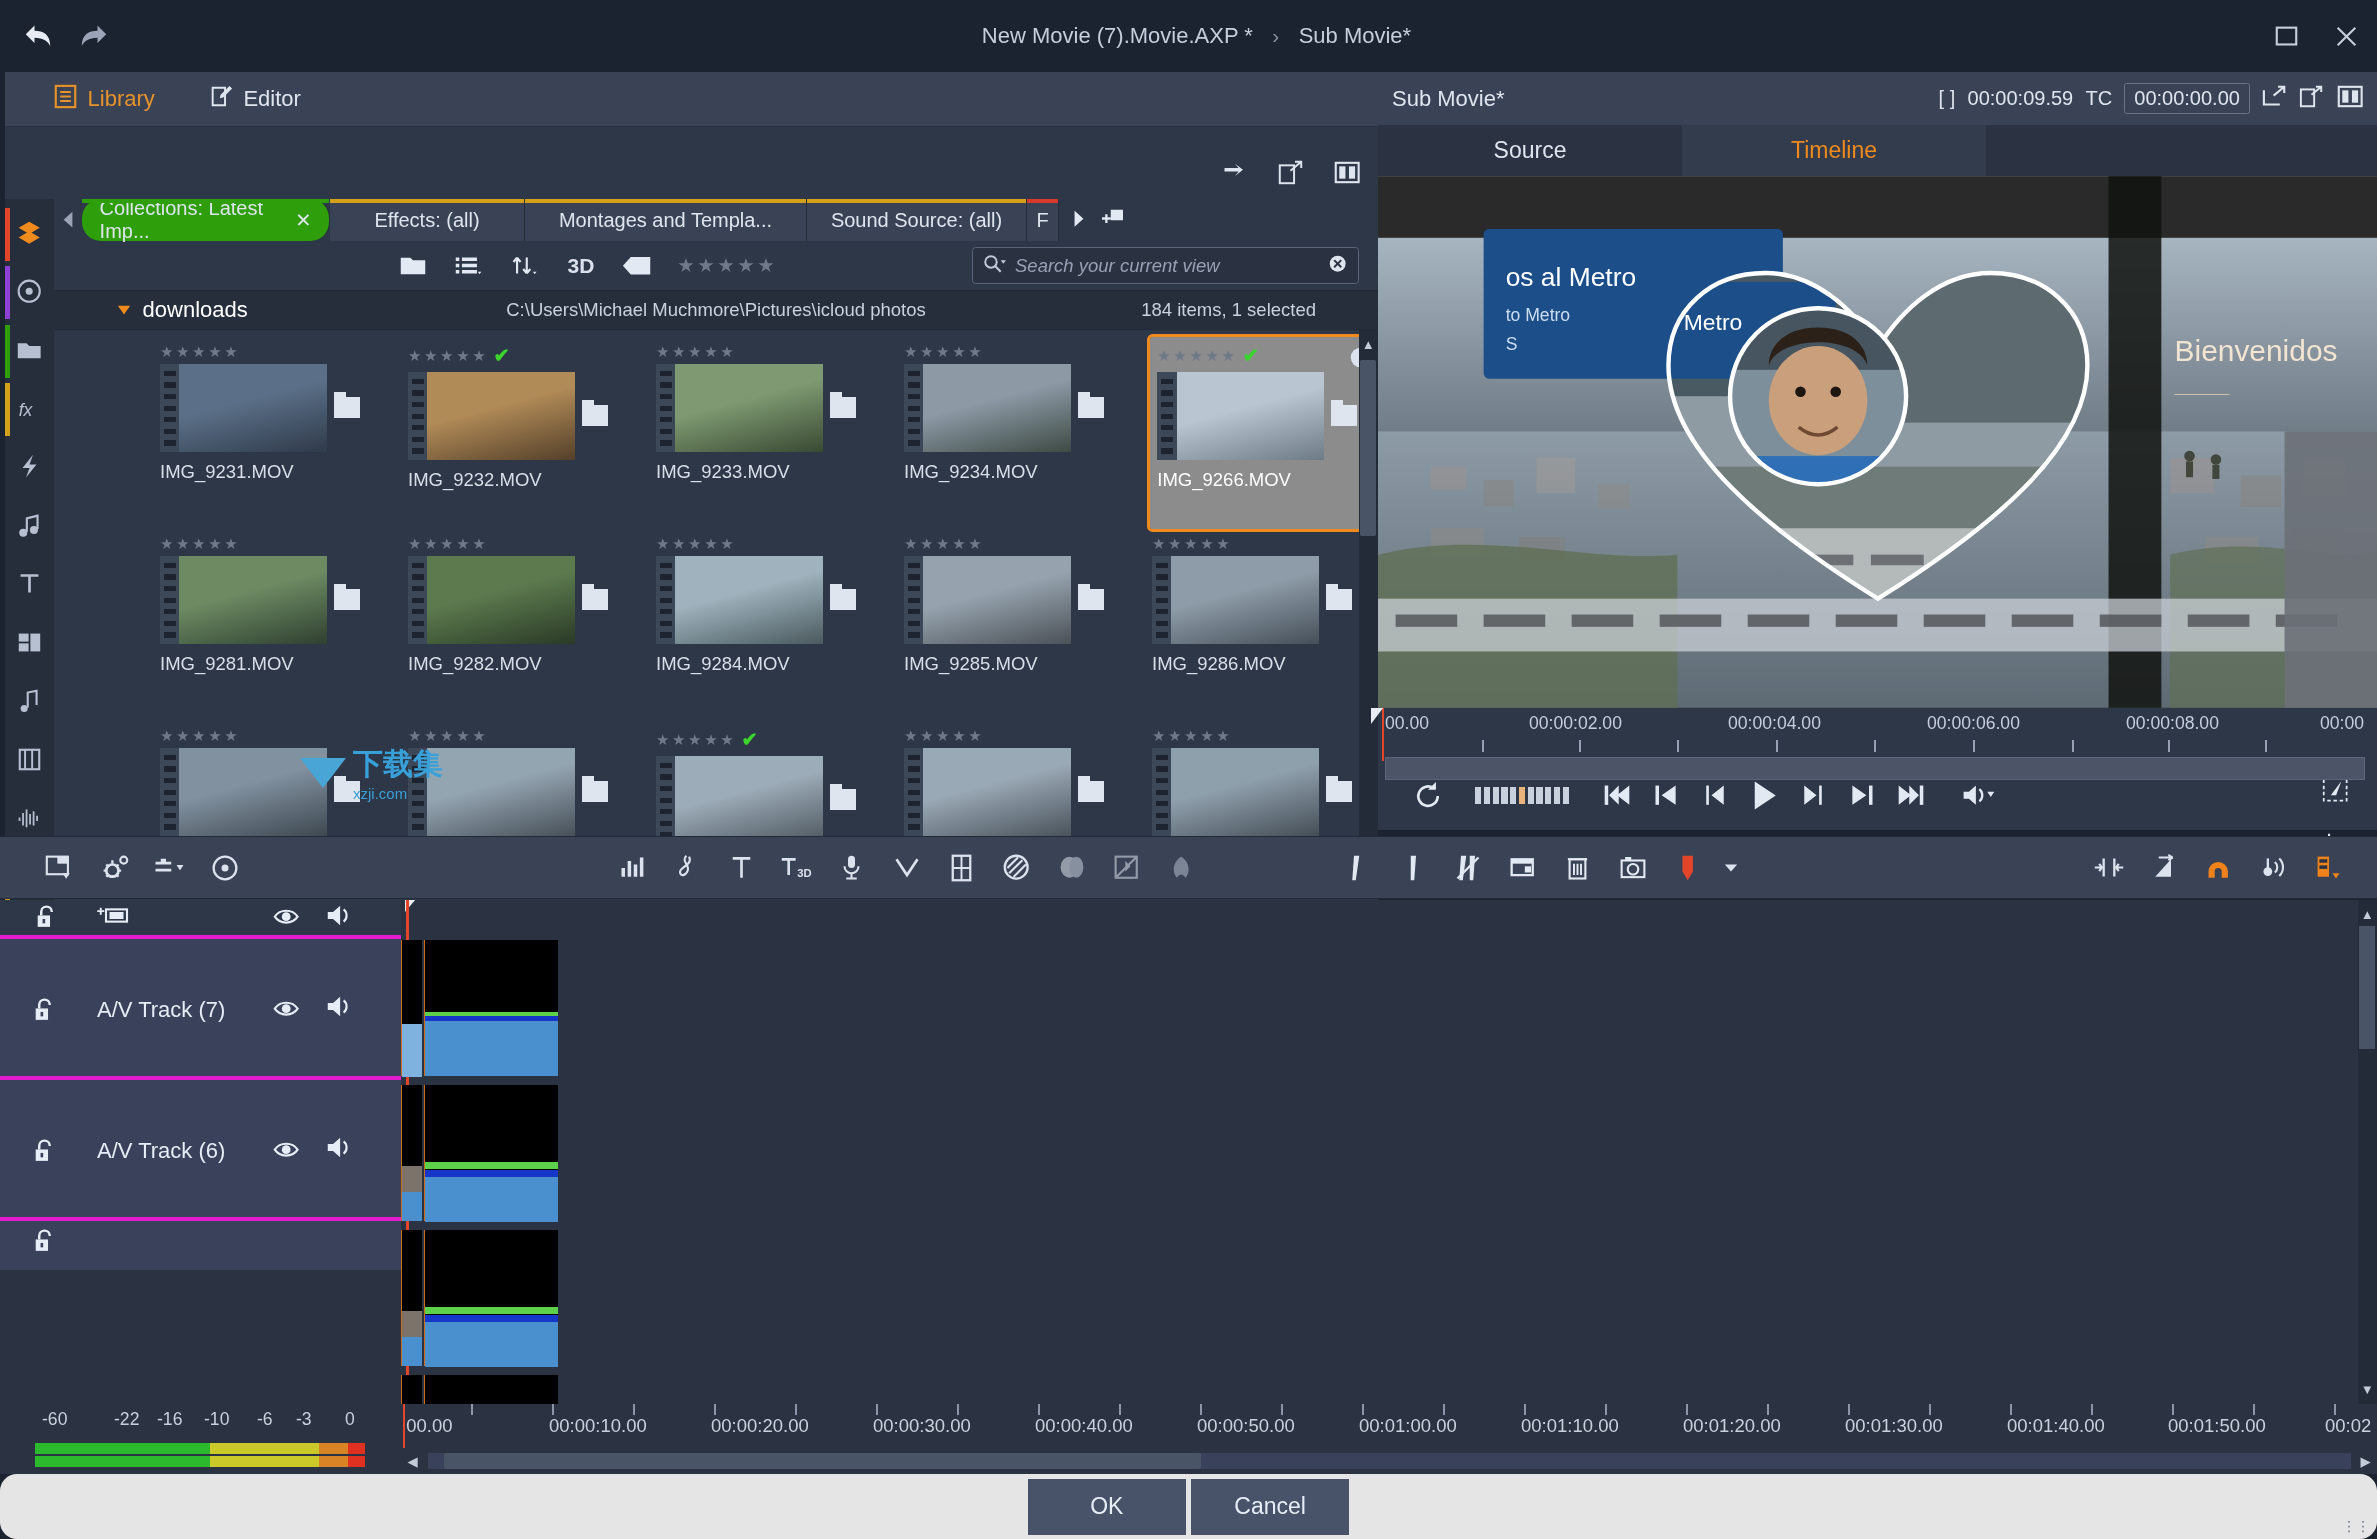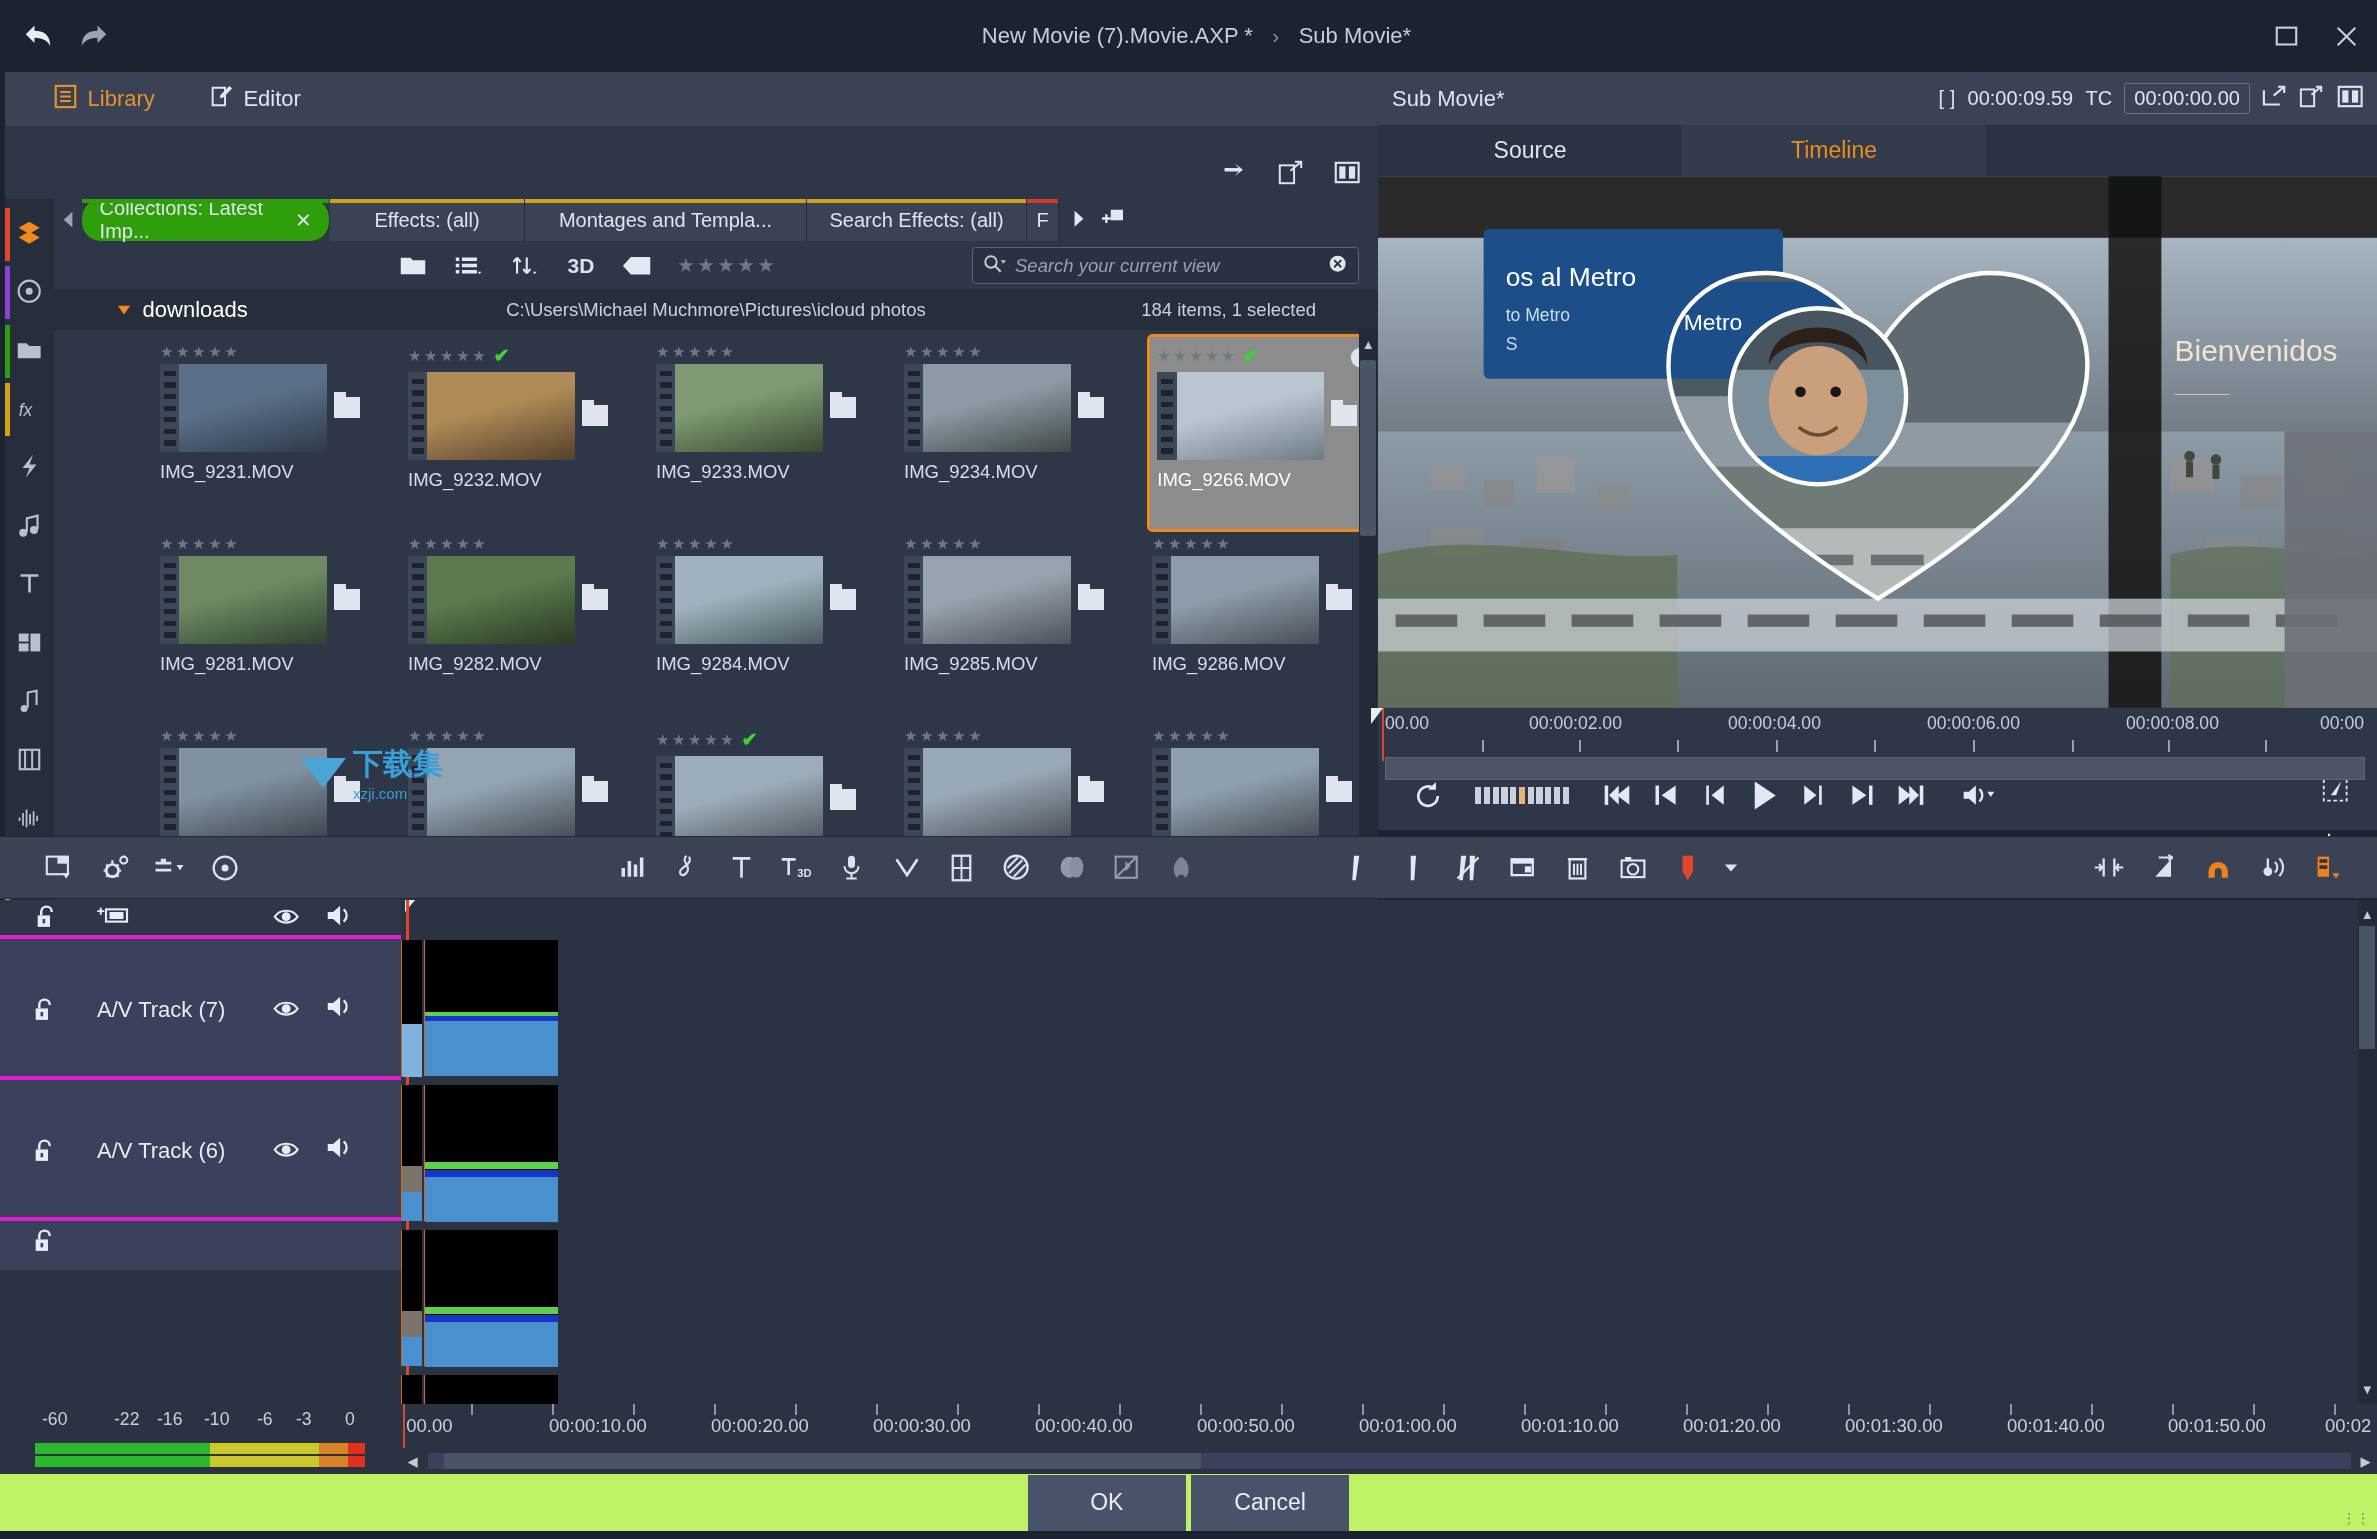--- a/index.html
+++ b/index.html
@@ -178,21 +178,21 @@
   .hs-thumb { position:absolute; left: 16px; top:0; width: 757px; height:16px; background:#4a5467; border-radius:1.8px; }
 
   
   .meter { position:absolute; left:0; top: 1404px; width: 401px; height: 70px; background:#2b3342; }
   .m-lbl { position:absolute; font-size: 17.6px; color:#c9d1de; top: 5.3px; }
   .m-bar { position:absolute; left: 35px; top: 39px; width: 330px; height: 11.4px; display:flex; }
   .m-bar2 { position:absolute; left: 35px; top: 52px; width: 330px; height: 11.4px; display:flex; }
   .m-seg { height:100%; }
 
   
-  .bottom { position:absolute; left:0; top: 1474px; width: 2377px; height: 57px; background:#bef264; display:flex; align-items:center; justify-content:center; gap: 5.3px;}
+  .bottom { position:absolute; left:0; top: 1474px; width: 2377px; height: 65px; background:#e5e5e5; display:flex; align-items:center; justify-content:center; gap: 5.3px; border-radius: 17px;}
   .dlg-btn { width: 158px; height: 56px; background:#48536a; color:#e7edf6; font-size:23px; display:flex; align-items:center; justify-content:center; cursor:pointer; }
   .grip { position:absolute; right:7px; bottom:5.3px; color:#6f7889; font-size:14px; }
 
   
   .watermark { position:absolute; left: 246px; top: 414px; display:flex; align-items:center; gap:7px; pointer-events:none; }
   .wm-arrow { width:0; height:0; border-left:23px solid transparent; border-right:23px solid transparent; border-top:30px solid #49a5d6; }
   .wm-text { color:#37a0d8; font-size: 30px; font-weight: bold; }
   .wm-sub { color:#37a0d8; font-size:15px; }
 </style>
 </head>
@@ -367,21 +367,21 @@
         <div class="ctab" style="width:195px">
           <div class="topline"></div>
           <span>Effects: (all)</span>
         </div>
         <div class="ctab" style="width:282px">
           <div class="topline"></div>
           <span>Montages and Templa...</span>
         </div>
         <div class="ctab" style="width:220px">
           <div class="topline"></div>
-          <span>Search Effects: (all)</span>
+          <span>Sound Source: (all)</span>
         </div>
         <div class="ctab partial" style="width:32px; padding:0 5.3px">
           <div class="topline"></div>
           <span>F</span>
         </div>
         <div class="ctab-extra">
           <span>
             <svg width="16" height="19.4" viewBox="0 0 18 22">
                 <path d="M4 2 L14 11 L4 20 Z" fill="#e3e9f2"></path>
               </svg>

